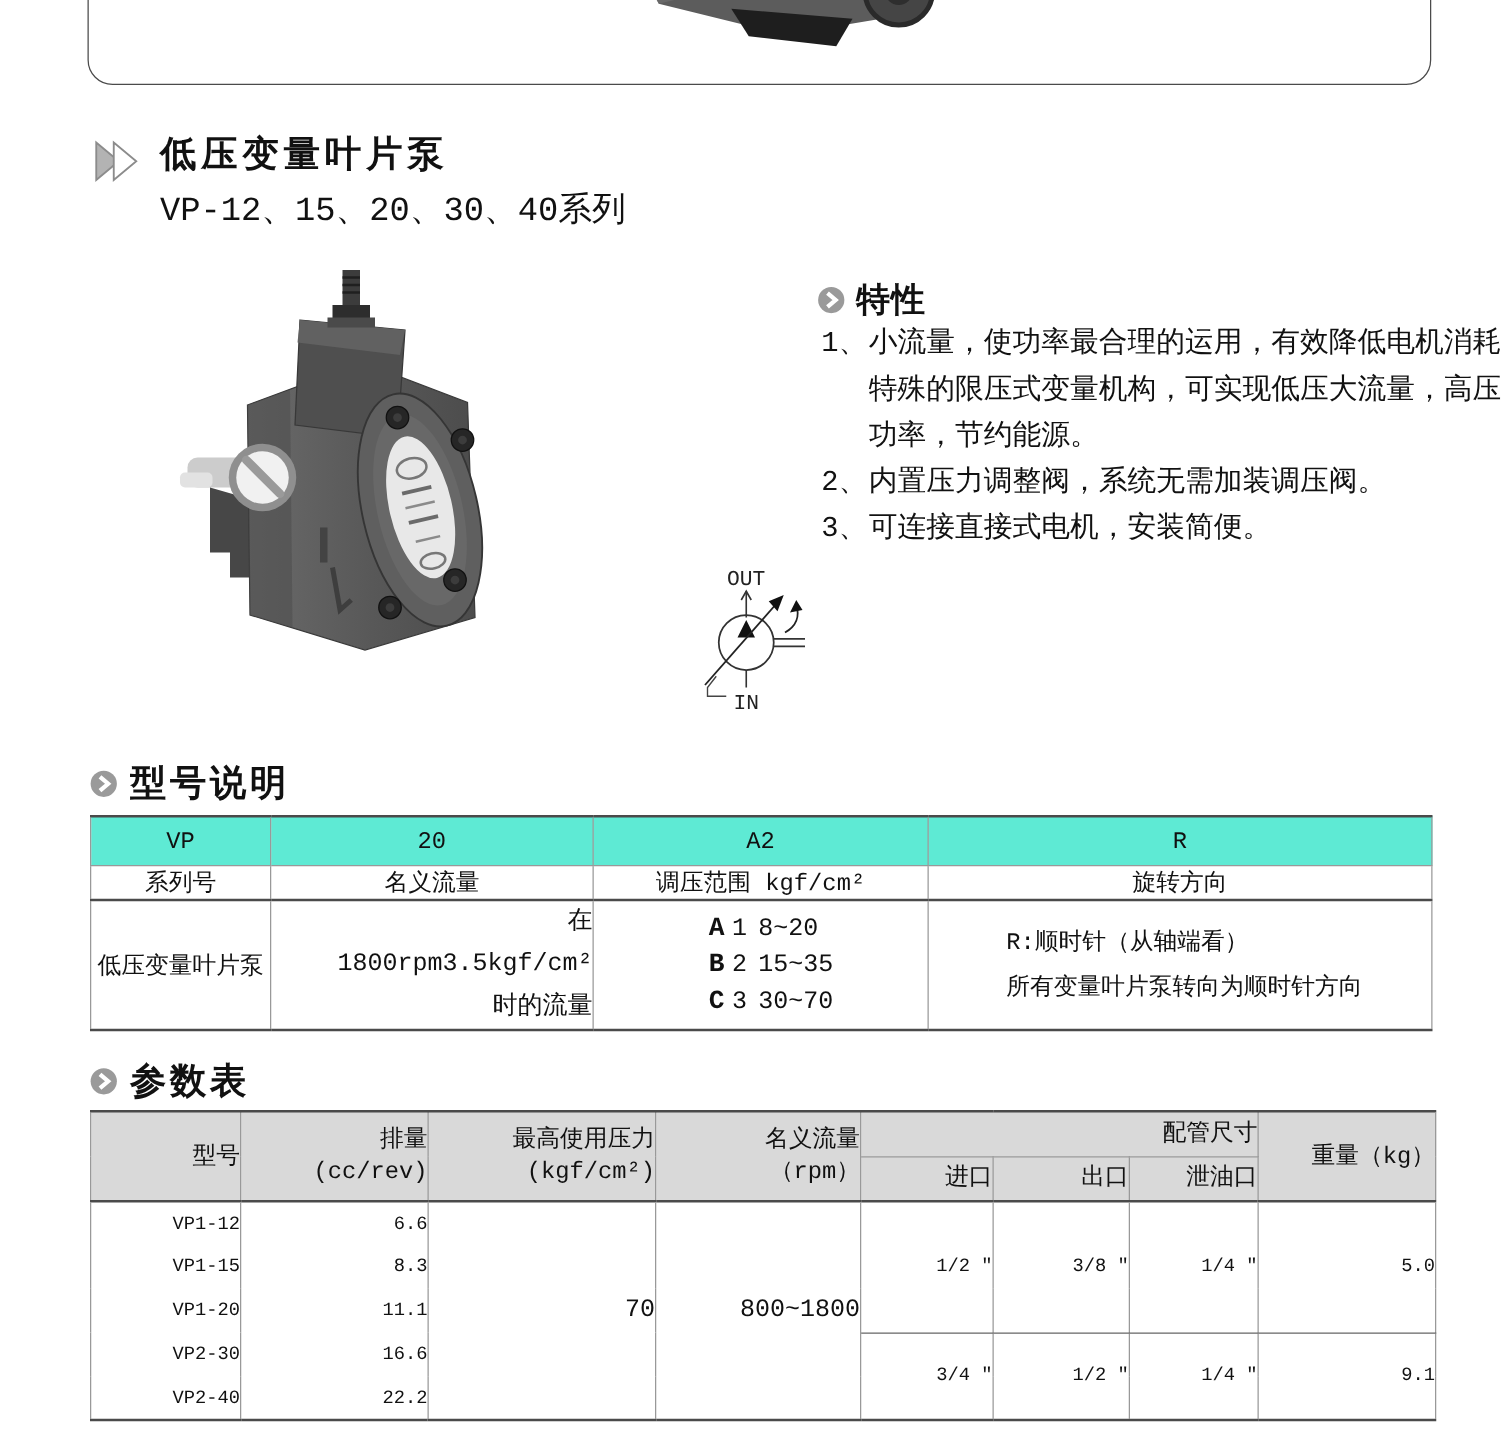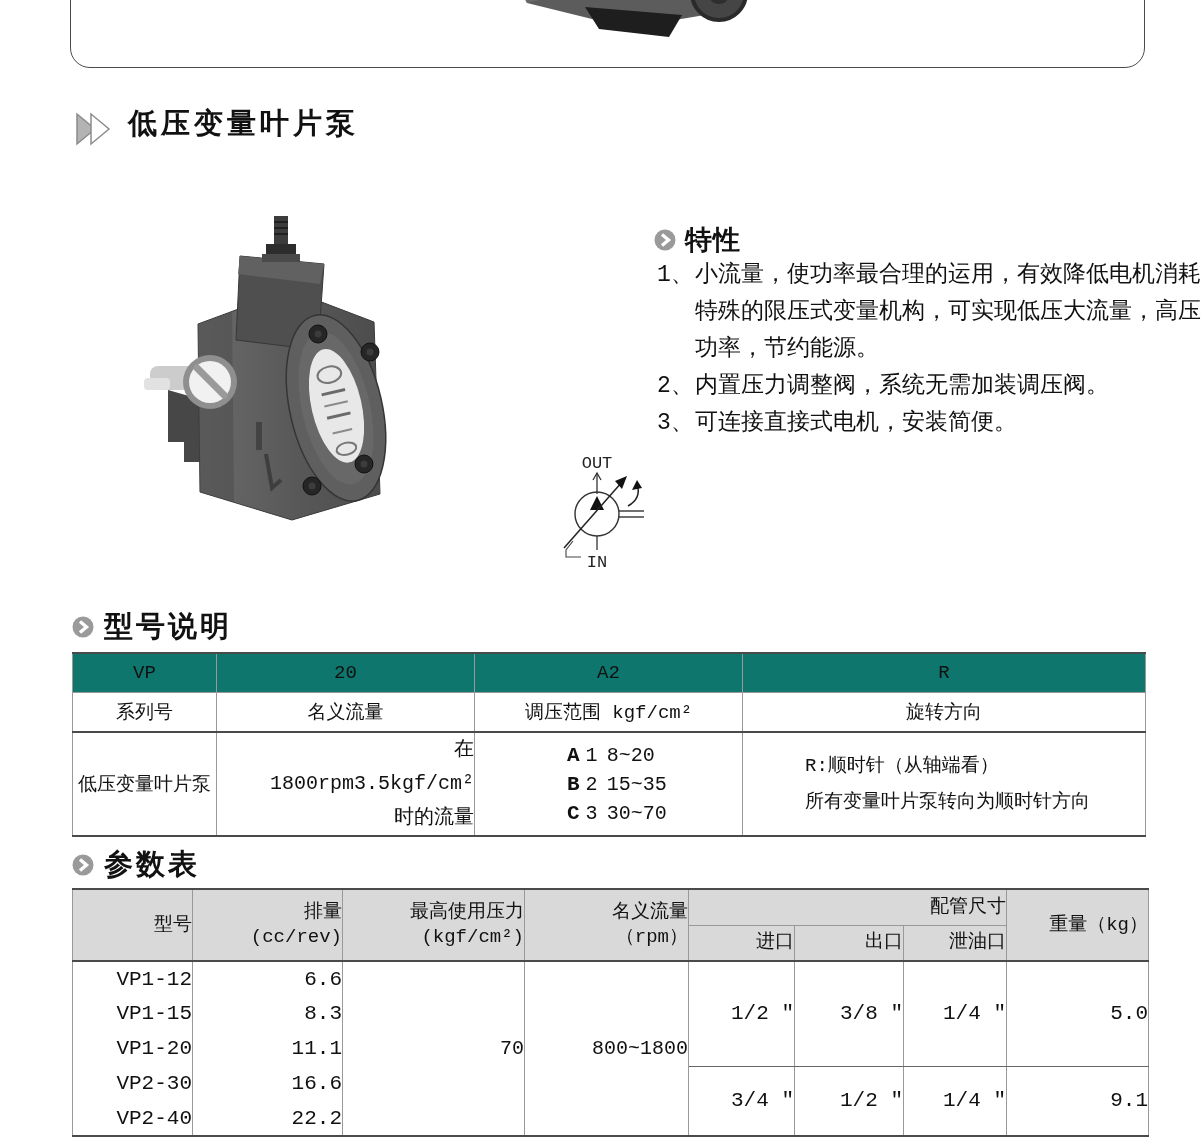--- a/index.html
+++ b/index.html
@@ -37,40 +37,40 @@
   
   .sec-head { position:absolute; display:flex; align-items:center; gap:10px;
               font-size:29px; font-weight:bold; letter-spacing:3px; }
   #model-head { left:60px; top:607px; }
   #params-head { left:60px; top:845px; }
 
   
   .spec-table { position:absolute; left:60px; top:652px; width:1073px;
                 border-collapse:collapse; table-layout:fixed; text-align:center; }
   .spec-table td { border:1px solid #999; padding:0; vertical-align:middle; }
-  .spec-table tr.code-row td { background:#0f766e; height:39px; font-size:19px; border-top:2px solid #4a4a4a; }
-  .spec-table tr.label-row td { height:40px; font-size:19px; border-bottom:2px solid #4a4a4a; }
+  .spec-table tr.code-row td { background:#5eead4; height:39px; font-size:19px; border-top:2px solid #4a4a4a; }
+  .spec-table tr.label-row td { height:28px; font-size:19px; border-bottom:2px solid #4a4a4a; }
   .spec-table tr.detail-row td { height:94px; border-bottom:2px solid #4a4a4a; }
   .series-cell { font-size:19px; }
   .flow-cell { text-align:right; padding-left:36px !important; font-size:20px; line-height:34px; }
   .pressure-cell { text-align:left; padding-left:92px !important; font-size:20px; line-height:29px; }
   .p-code { font-weight:600; font-size:21px; }
   .p-num { margin-left:6px; }
   .p-range { margin-left:9px; }
   .rotation-cell { text-align:left; padding-left:62px !important; font-size:19px; line-height:36px; }
 
   
   .ptable { position:absolute; left:60px; top:888px; width:1076px;
             border-collapse:collapse; table-layout:fixed; text-align:right; border-top:2px solid #4a4a4a; }
   .ptable th { background:#d9d9d9; border:1px solid #999; font-weight:normal;
                font-size:19px; height:36px; padding:0; line-height:25px; vertical-align:middle; }
   .ptable thead tr:first-child th[rowspan] { border-bottom:2px solid #4a4a4a; }
   .ptable thead tr:nth-child(2) th { border-bottom:2px solid #4a4a4a; }
   .ptable tbody td { border-left:1px solid #999; border-right:1px solid #999; border-top:0; border-bottom:0;
-                     height:35px; font-size:21px; vertical-align:middle; }
+                     height:35px; font-size:15px; vertical-align:middle; }
   .ptable tbody td.g1 { border-bottom:1px solid #666; }
   .ptable tbody tr:last-child td, .ptable tbody td.bot { border-bottom:2px solid #4a4a4a;padding-left:10px; }
   .ptable td.merged { font-size:20px; }
 </style>
 </head>
 <body>
 
 <div class="page">
 
   <div class="top-box"></div>
@@ -83,20 +83,21 @@
     <circle cx="30" cy="8" r="6" fill="#333"></circle>
   </svg>
 
   <div class="title-block">
     <svg class="title-icon" width="44" height="34" viewBox="0 0 44 34">
       <polygon points="3,2 3,32 21,17" fill="#b3b3b3" stroke="#8c8c8c" stroke-width="1.5"></polygon>
       <polygon points="17,2 17,32 35,17" fill="#ffffff" stroke="#8c8c8c" stroke-width="1.5"></polygon>
     </svg>
     <div class="titles">
       <div class="title-line1">低压变量叶片泵</div>
+      <div class="title-line2">VP-12、15、20、30、40系列</div>
     </div>
   </div>
 
   <svg class="pump-photo" width="400" height="340" viewBox="0 0 400 340">
     <defs>
       <linearGradient id="pg" x1="0" y1="0" x2="1" y2="0">
         <stop offset="0" stop-color="#6a6a6a"></stop>
           <stop offset="0.55" stop-color="#585858"></stop>
           <stop offset="1" stop-color="#4c4c4c"></stop>
       </linearGradient>

